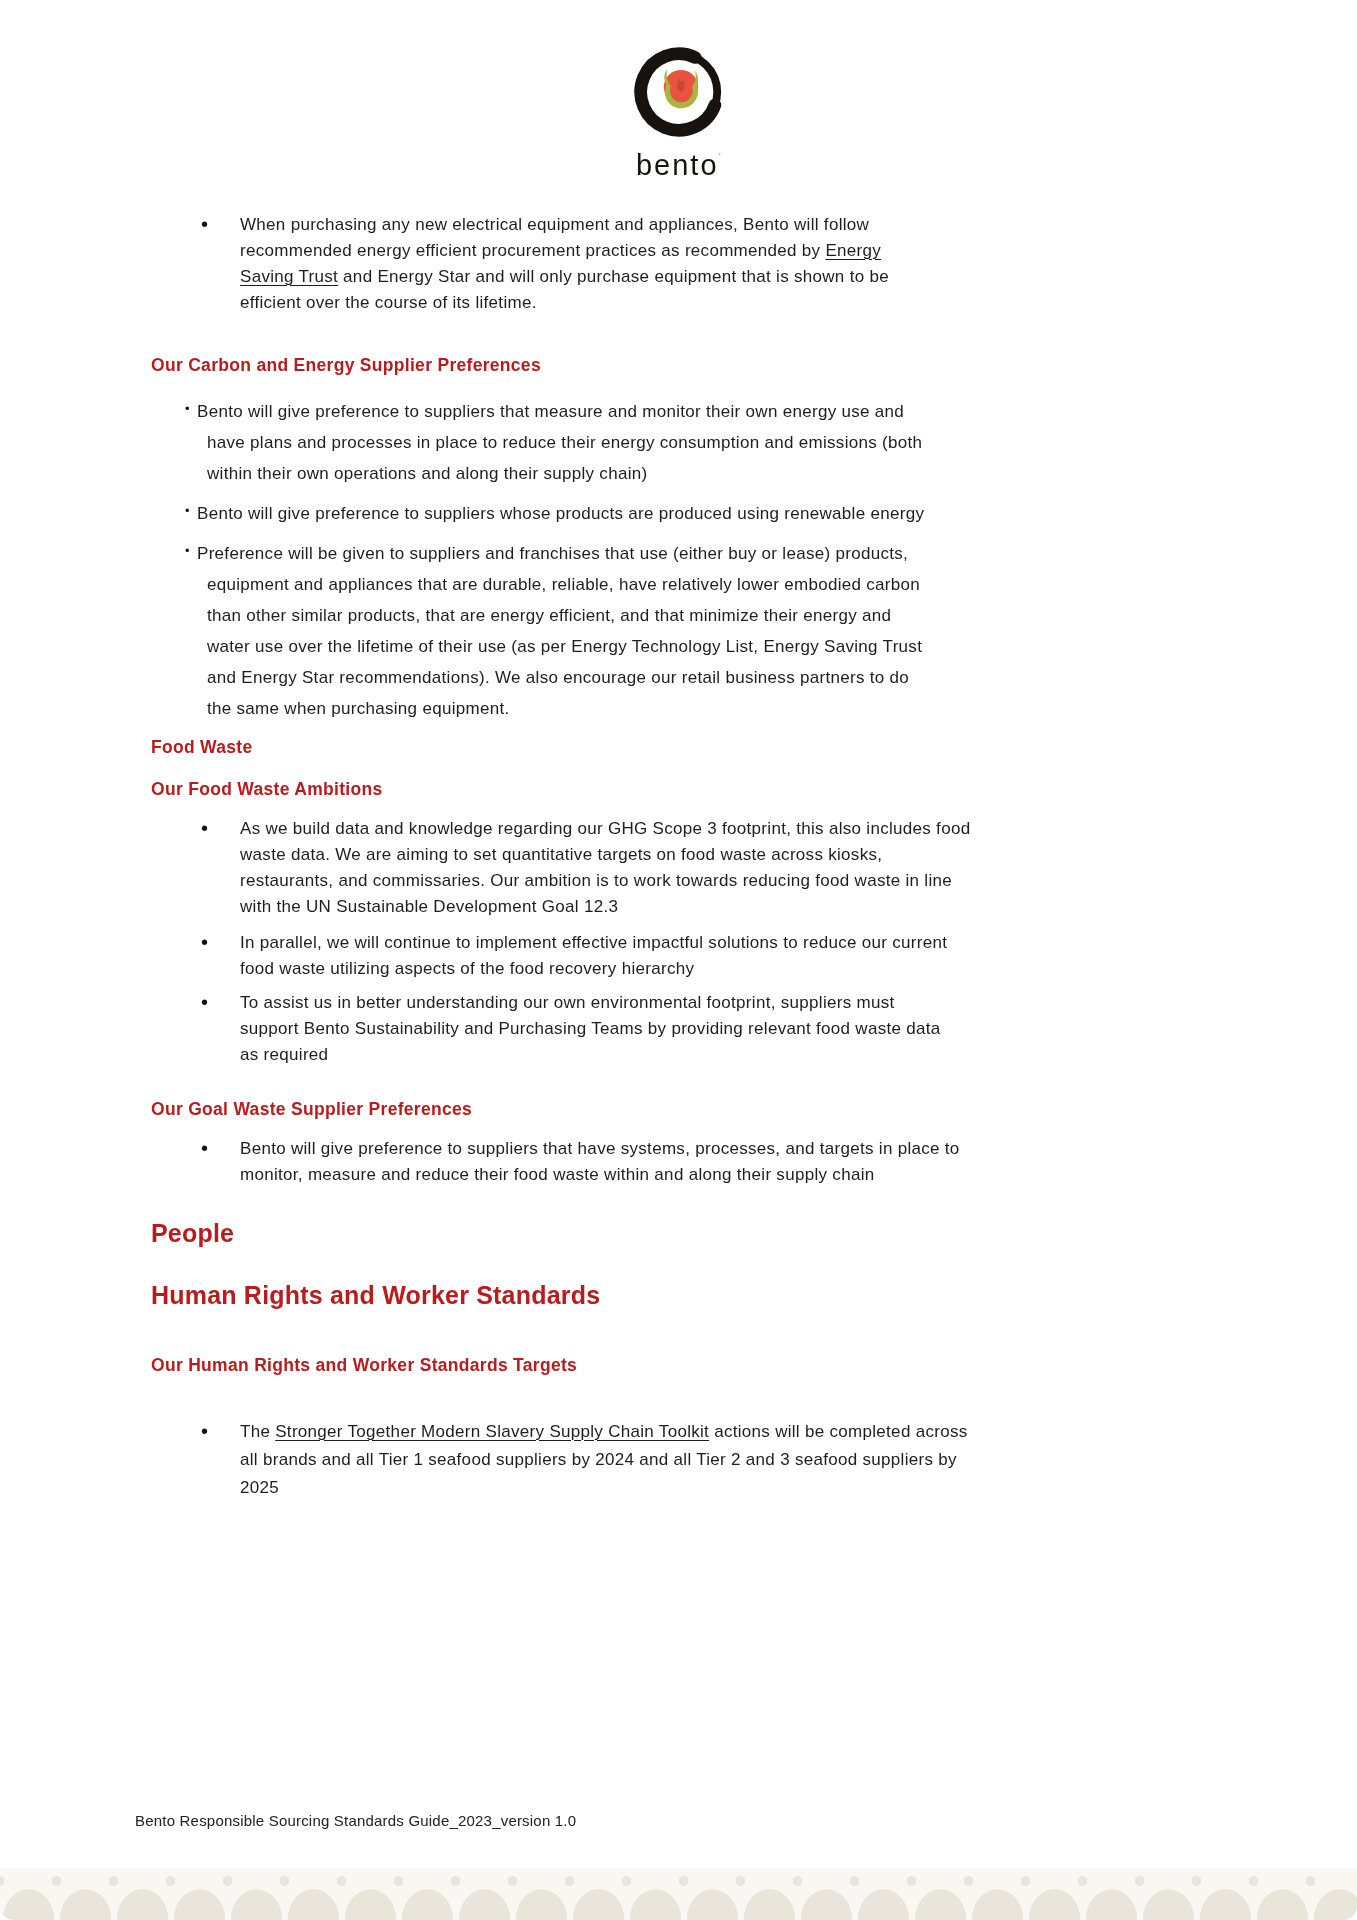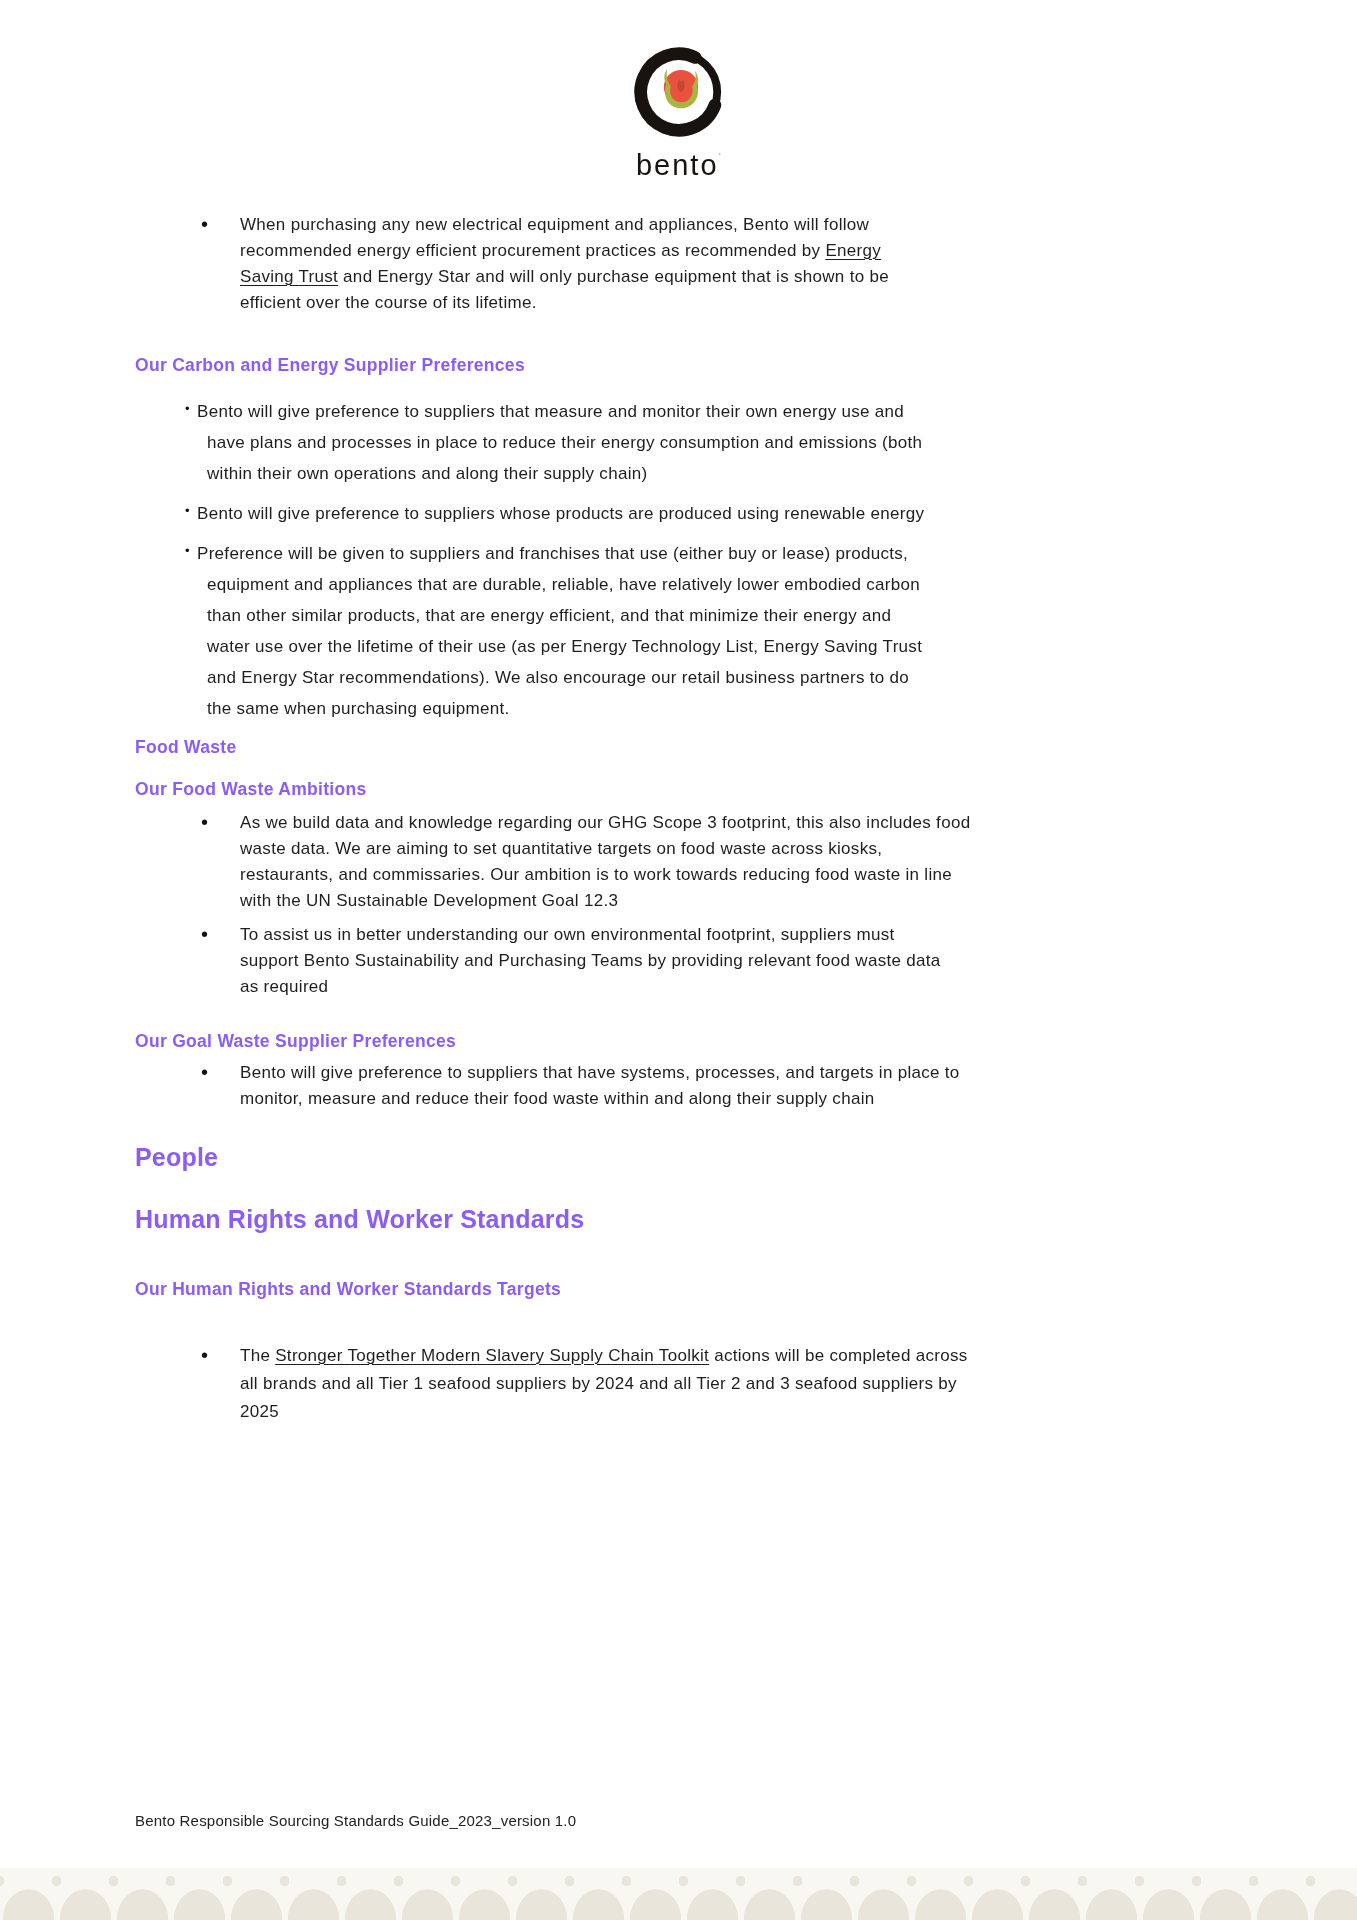--- a/index.html
+++ b/index.html
@@ -10,33 +10,34 @@
     --deco-bg:#f8f7f2;
     --deco-shape:#e9e5db;
   }
   html,body{margin:0;padding:0;background:#ffffff;}
   body{font-family:"Liberation Sans","DejaVu Sans",sans-serif;color:var(--ink);}
   .page{
     position:relative;
     width:1357px;height:1920px;
     margin:0 auto;background:#ffffff;overflow:hidden;
     letter-spacing:0.3px;
+    border-radius:14px;
   }
   
   .logo-wrap{padding-top:44px;text-align:center;}
   .enso{display:block;margin:0 auto;}
   .wordmark{
     margin-top:0;
     font-size:29px;color:#171311;letter-spacing:2px;font-weight:400;
     line-height:30px;
   }
   .tm{font-size:11px;color:#9a9a96;vertical-align:14px;letter-spacing:0;}
   
   .content{padding-left:135px;padding-right:76px;font-size:17px;line-height:26px;}
-  h1,h3{margin:0;color:#8b5cf6;}
+  h1,h3{margin:16px;color:#b91c1c;}
   h3{font-size:17.5px;line-height:22px;font-weight:700;}
   h1{font-size:25px;line-height:30px;font-weight:700;letter-spacing:0.2px;}
   ul{margin:0;padding:0;list-style:none;}
   
   ul.big>li{position:relative;padding-left:105px;}
   ul.big>li::before{
     content:"\2022";position:absolute;left:66px;top:-1px;
     font-size:20px;color:#111;
   }
   
@@ -126,20 +127,21 @@
       <li>Bento will give preference to suppliers that measure and monitor their own energy use and have plans and processes in place to reduce their energy consumption and emissions (both within their own operations and along their supply chain)</li>
       <li>Bento will give preference to suppliers whose products are produced using renewable energy</li>
       <li>Preference will be given to suppliers and franchises that use (either buy or lease) products, equipment and appliances that are durable, reliable, have relatively lower embodied carbon than other similar products, that are energy efficient, and that minimize their energy and water use over the lifetime of their use (as per Energy Technology List, Energy Saving Trust and Energy Star recommendations). We also encourage our retail business partners to do the same when purchasing equipment.</li>
     </ul>
 
     <h3 class="fw-h">Food Waste</h3>
 
     <h3 class="amb-h">Our Food Waste Ambitions</h3>
     <ul class="big fw">
       <li>As we build data and knowledge regarding our GHG Scope 3 footprint, this also includes food waste data. We are aiming to set quantitative targets on food waste across kiosks, restaurants, and commissaries. Our ambition is to work towards reducing food waste in line with the UN Sustainable Development Goal 12.3</li>
+      <li>In parallel, we will continue to implement effective impactful solutions to reduce our current food waste utilizing aspects of the food recovery hierarchy</li>
     </ul>
 
     <ul class="big ms">
       <li>To assist us in better understanding our own environmental footprint, suppliers must support Bento Sustainability and Purchasing Teams by providing relevant food waste data as required</li>
     </ul>
 
     <h3 class="sp-h">Our Goal Waste Supplier Preferences</h3>
     <ul class="big sp">
       <li>Bento will give preference to suppliers that have systems, processes, and targets in place to monitor, measure and reduce their food waste within and along their supply chain</li>
     </ul>

